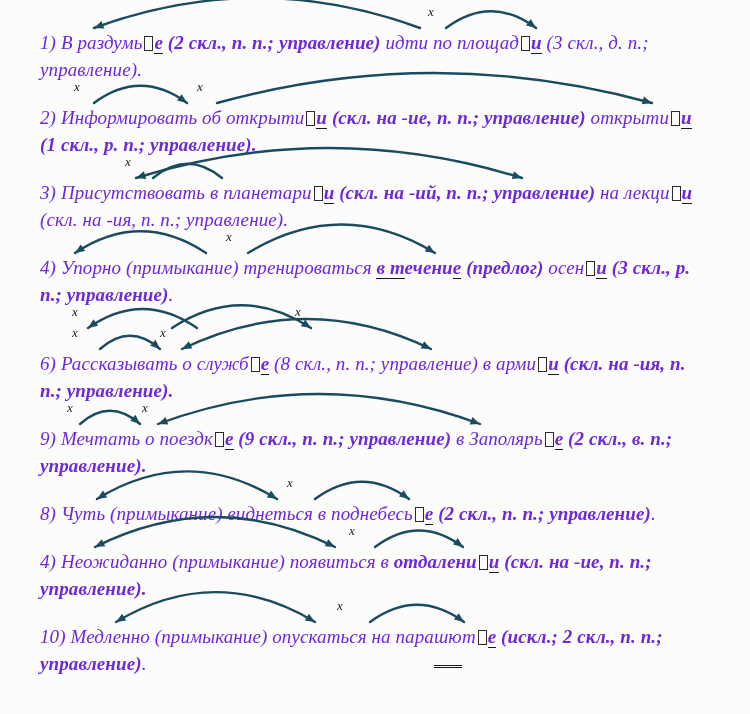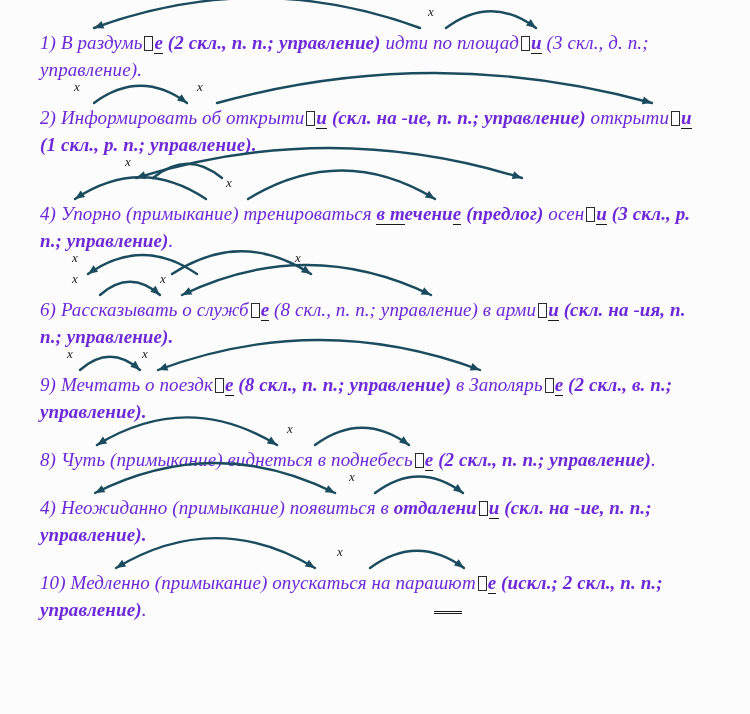--- a/index.html
+++ b/index.html
@@ -80,20 +80,21 @@
       <p class="itemtext"><span class="seg">2) Информировать об открыти</span><span class="endbox"></span><span class="seg ans">и</span><span class="seg"> </span><span class="seg b">(скл. на -ие, п. п.; управление)</span><span class="seg"> открыти</span><span class="endbox"></span><span class="seg ans">и</span><span class="seg"> </span><span class="seg b">(1 скл., р. п.; управление).</span></p>
     </section>
     <section class="item">
       <svg class="arcband" width="750" height="21" style="overflow: visible;">
         <path d="M153 20 Q187.5 -8.559999999999999 222 20" fill="none" stroke="#1b4b5e" stroke-width="2.4" stroke-linecap="round"></path>
         <path d="M136 20 Q329 -40 522 20" fill="none" stroke="#1b4b5e" stroke-width="2.4" stroke-linecap="round"></path>
         <polygon points="136,20 143.8842675439383,13.360095987470837 146.25919595378483,20.999449039143734" fill="#1b4b5e"></polygon>
         <polygon points="522,20 511.7408040462152,20.999449039143734 514.1157324560617,13.360095987470837" fill="#1b4b5e"></polygon>
         <text x="128" y="8" text-anchor="middle" font-size="13" font-style="italic" fill="#1a1a1a" class="xmark">x</text>
       </svg>
+      <p class="itemtext"><span class="seg">3) Присутствовать в планетари</span><span class="endbox"></span><span class="seg ans">и</span><span class="seg"> </span><span class="seg b">(скл. на -ий, п. п.; управление)</span><span class="seg"> на лекци</span><span class="endbox"></span><span class="seg ans">и</span><span class="seg"> (скл. на -ия, п. п.; управление).</span></p>
     </section>
     <section class="item">
       <svg class="arcband" width="750" height="21" style="overflow: visible;">
         <path d="M75 20 Q140.5 -23.439999999999998 206 20" fill="none" stroke="#1b4b5e" stroke-width="2.4" stroke-linecap="round"></path>
         <polygon points="75,20 80.70629203180198,11.415815050466753 85.12790813671364,18.082846700368073" fill="#1b4b5e"></polygon>
         <path d="M248 20 Q341.5 -36.879999999999995 435 20" fill="none" stroke="#1b4b5e" stroke-width="2.4" stroke-linecap="round"></path>
         <polygon points="435,20 424.8049335605413,18.47992753625896 428.9627465799013,11.645266542761126" fill="#1b4b5e"></polygon>
         <text x="229" y="8" text-anchor="middle" font-size="13" font-style="italic" fill="#1a1a1a" class="xmark">x</text>
       </svg>
       <p class="itemtext"><span class="seg">4) Упорно (примыкание) тренироваться </span><span class="seg b u">в т</span><span class="seg b">ечени</span><span class="seg b u">е</span><span class="seg b"> </span><span class="seg b">(предлог)</span><span class="seg"> осен</span><span class="endbox"></span><span class="seg ans">и</span><span class="seg"> </span><span class="seg b">(3 скл., р. п.; управление)</span><span class="seg">.</span></p>
@@ -123,21 +124,21 @@
     <section class="item">
       <svg class="arcband" width="750" height="21" style="overflow: visible;">
         <path d="M80 20 Q110 -6.399999999999999 140 20" fill="none" stroke="#1b4b5e" stroke-width="2.4" stroke-linecap="round"></path>
         <polygon points="140,20 130.22571000966573,16.72688906621679 135.51073316880192,10.721180930834745" fill="#1b4b5e"></polygon>
         <path d="M158 20 Q319 -40 480 20" fill="none" stroke="#1b4b5e" stroke-width="2.4" stroke-linecap="round"></path>
         <polygon points="158,20 165.50508843566055,12.934333182712747 168.2987623008153,20.430691387544694" fill="#1b4b5e"></polygon>
         <polygon points="480,20 469.7012376991847,20.430691387544694 472.4949115643395,12.934333182712747" fill="#1b4b5e"></polygon>
         <text x="70" y="8" text-anchor="middle" font-size="13" font-style="italic" fill="#1a1a1a" class="xmark">x</text>
         <text x="145" y="8" text-anchor="middle" font-size="13" font-style="italic" fill="#1a1a1a" class="xmark">x</text>
       </svg>
-      <p class="itemtext"><span class="seg">9) Мечтать о поездк</span><span class="endbox"></span><span class="seg ans">е</span><span class="seg"> </span><span class="seg b">(8 скл., п. п.; управление)</span><span class="seg"> в Заполярь</span><span class="endbox"></span><span class="seg ans">е</span><span class="seg"> </span><span class="seg b">(2 скл., в. п.; управление).</span></p>
+      <p class="itemtext"><span class="seg">9) Мечтать о поездк</span><span class="endbox"></span><span class="seg ans">е</span><span class="seg"> </span><span class="seg b">(9 скл., п. п.; управление)</span><span class="seg"> в Заполярь</span><span class="endbox"></span><span class="seg ans">е</span><span class="seg"> </span><span class="seg b">(2 скл., в. п.; управление).</span></p>
     </section>
     <section class="item">
       <svg class="arcband" width="750" height="21" style="overflow: visible;">
         <path d="M97 20 Q187 -35.199999999999996 277 20" fill="none" stroke="#1b4b5e" stroke-width="2.4" stroke-linecap="round"></path>
         <polygon points="97,20 103.00684544692362,11.623377304857701 107.18947387543429,18.44288017742945" fill="#1b4b5e"></polygon>
         <polygon points="277,20 266.8105261245657,18.44288017742945 270.9931545530764,11.623377304857701" fill="#1b4b5e"></polygon>
         <path d="M315 20 Q362 -14.560000000000002 409 20" fill="none" stroke="#1b4b5e" stroke-width="2.4" stroke-linecap="round"></path>
         <polygon points="409,20 398.9767926548766,17.59473192415822 403.7160209730688,11.149600820135216" fill="#1b4b5e"></polygon>
         <text x="290" y="8" text-anchor="middle" font-size="13" font-style="italic" fill="#1a1a1a" class="xmark">x</text>
       </svg>

